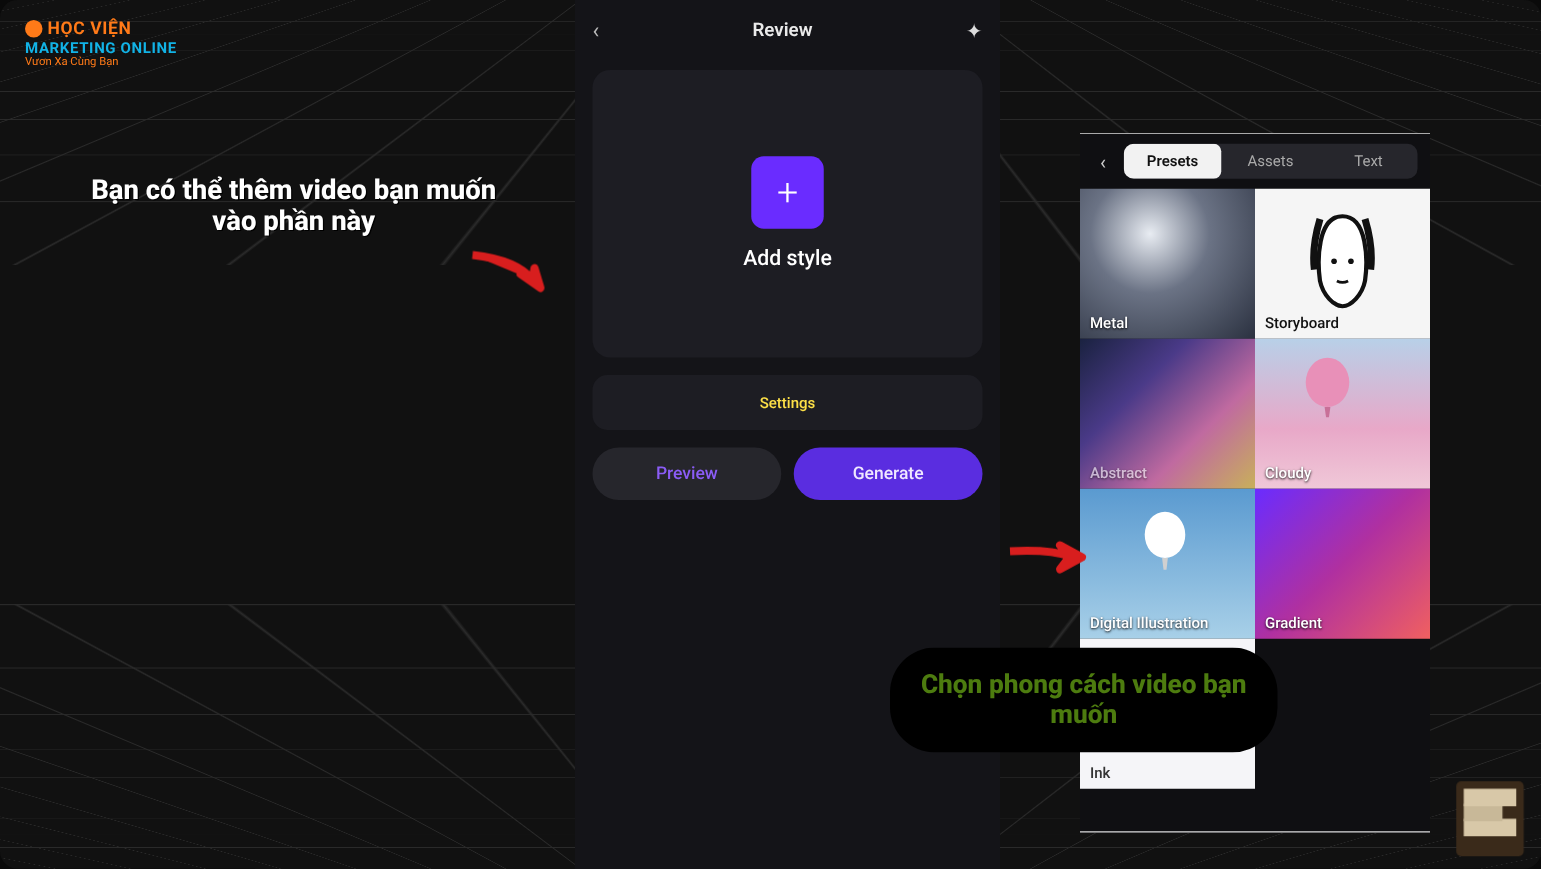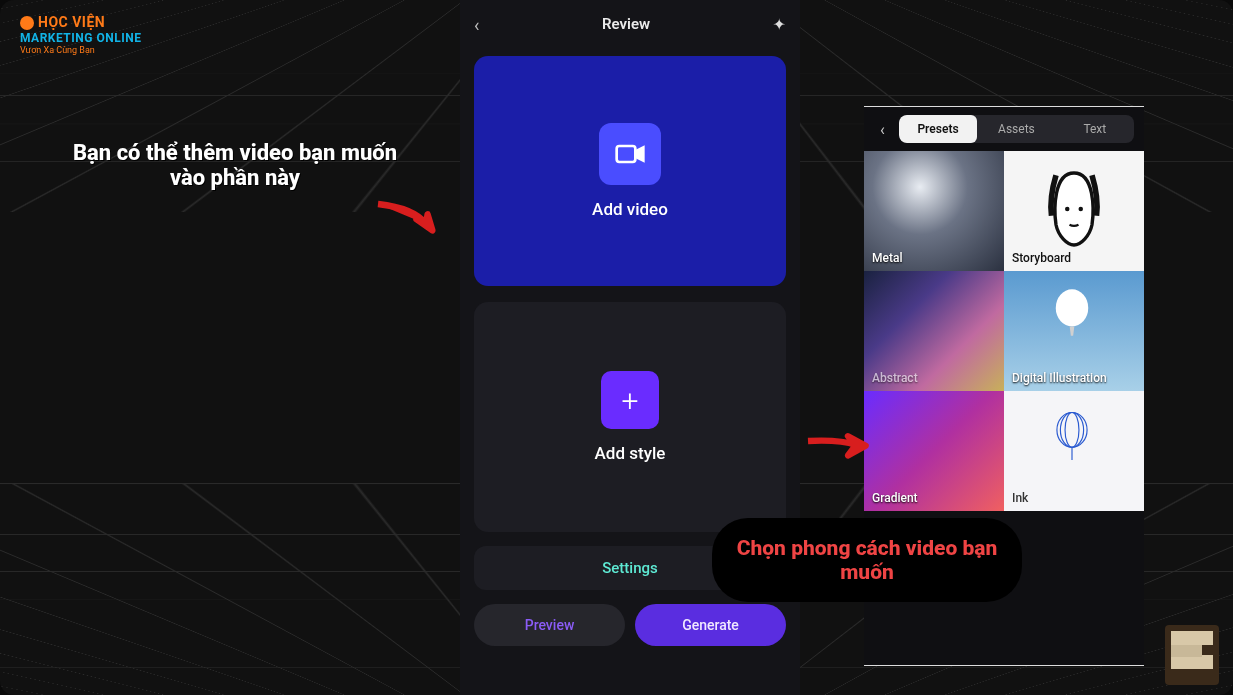--- a/index.html
+++ b/index.html
@@ -85,21 +85,21 @@
   height:230px; background:#1d1d23;
 }
 .plus-icon {
   width:58px; height:58px; background:#6a2cff; border-radius:10px;
   display:flex; align-items:center; justify-content:center; margin-bottom:14px;
   font-size:30px; color:#fff; font-weight:300;
 }
 .settings-btn {
   margin:6px 14px; height:44px; background:#1d1d23; border-radius:12px;
   display:flex; align-items:center; justify-content:center;
-  color:#5eead4; font-size:15px; font-weight:500;
+  color:#fde047; font-size:12px; font-weight:500;
 }
 .bottom-row {
   margin:8px 14px 0; display:flex; gap:10px;
 }
 .pill {
   flex:1; height:42px; border-radius:24px; display:flex; align-items:center;
   justify-content:center; font-size:14px; font-weight:500;
 }
 .pill-preview { background:#26262c; color:#8b5cf6; }
 .pill-generate { background:#5a2de0; color:#f0e8ff; }
@@ -135,21 +135,21 @@
 .t-digi  { background: linear-gradient(180deg,#5a9ad0,#a8d0e8); padding-left: 12px; }
 .t-grad  { background: linear-gradient(135deg,#6a2cff,#b030a0,#f06060); }
 .t-ink   { background:#f5f5f8; display:flex; align-items:center; justify-content:center; }
 
 .balloon { width:48px; height:58px; }
 .face svg { width:70px; height:90px; }
 
 .annot2 {
   position:absolute; top:518px; left:712px; width:310px;
   background:#000; border-radius:36px; padding:18px 22px;
-  color:#ef4444; font-weight:800; font-size:21px; text-align:center; z-index:6;
+  color:#4d7c0f; font-weight:800; font-size:21px; text-align:center; z-index:6;
 }
 
 .book {
   position:absolute; bottom:10px; right:14px; width:54px; height:60px;
   background:#3a2a1a; border-radius:4px; z-index:5;
 }
 .book::before{
   content:""; position:absolute; inset:6px;
   background:
     linear-gradient(#d8c8a8,#d8c8a8) 0 0/100% 30% no-repeat,
@@ -182,29 +182,20 @@
     </svg>
 </div>
 
 <div class="phone-main">
   <div class="topbar">
     <span class="chev">‹</span>
     <span class="title">Review</span>
     <span class="sparkle">✦</span>
   </div>
 
-  <div class="card card-video">
-    <div class="vid-icon">
-      <svg width="32" height="32" viewBox="0 0 24 24" fill="none" stroke="#fff" stroke-width="2">
-          <rect x="2" y="6" width="14" height="12" rx="2"></rect>
-          <path d="M16 10 L22 7 V17 L16 14 Z" fill="#fff"></path>
-        </svg>
-    </div>
-    <div class="card-label">Add video</div>
-  </div>
 
   <div class="card card-style">
     <div class="plus-icon">+</div>
     <div class="card-label">Add style</div>
   </div>
 
   <div class="settings-btn">Settings</div>
 
   <div class="bottom-row">
     <div class="pill pill-preview">Preview</div>
@@ -231,20 +222,27 @@
             <path d="M14 10 Q8 30 10 46 M46 10 Q52 30 50 46" stroke="#111" stroke-width="5" fill="none"></path>
             <circle cx="24" cy="40" r="2" fill="#111"></circle>
             <circle cx="36" cy="40" r="2" fill="#111"></circle>
             <path d="M26 54 Q30 56 34 54" stroke="#111" stroke-width="2" fill="none"></path>
           </svg></span>
       <span class="tile-label" style="color:#111;text-shadow:none">Storyboard</span>
     </div>
     <div class="tile t-abstr">
         <span class="tile-label" style="opacity:.6">Abstract</span>
       </div>
+    <div class="tile t-cloud">
+      <svg class="balloon" viewBox="0 0 40 50" style="position:absolute;left:34px;top:14px">
+          <ellipse cx="20" cy="18" rx="15" ry="17" fill="#e890b8"></ellipse>
+          <path d="M18 35 L22 35 L21 42 L19 42 Z" fill="#c87098"></path>
+        </svg>
+      <span class="tile-label">Cloudy</span>
+    </div>
     <div class="tile t-digi">
       <svg class="balloon" viewBox="0 0 40 50" style="position:absolute;left:44px;top:16px">
           <ellipse cx="20" cy="18" rx="14" ry="16" fill="#fff"></ellipse>
           <path d="M18 34 L22 34 L21 42 L19 42 Z" fill="#d0d0d0"></path>
         </svg>
       <span class="tile-label">Digital Illustration</span>
     </div>
     <div class="tile t-grad">
         <span class="tile-label">Gradient</span>
       </div>

